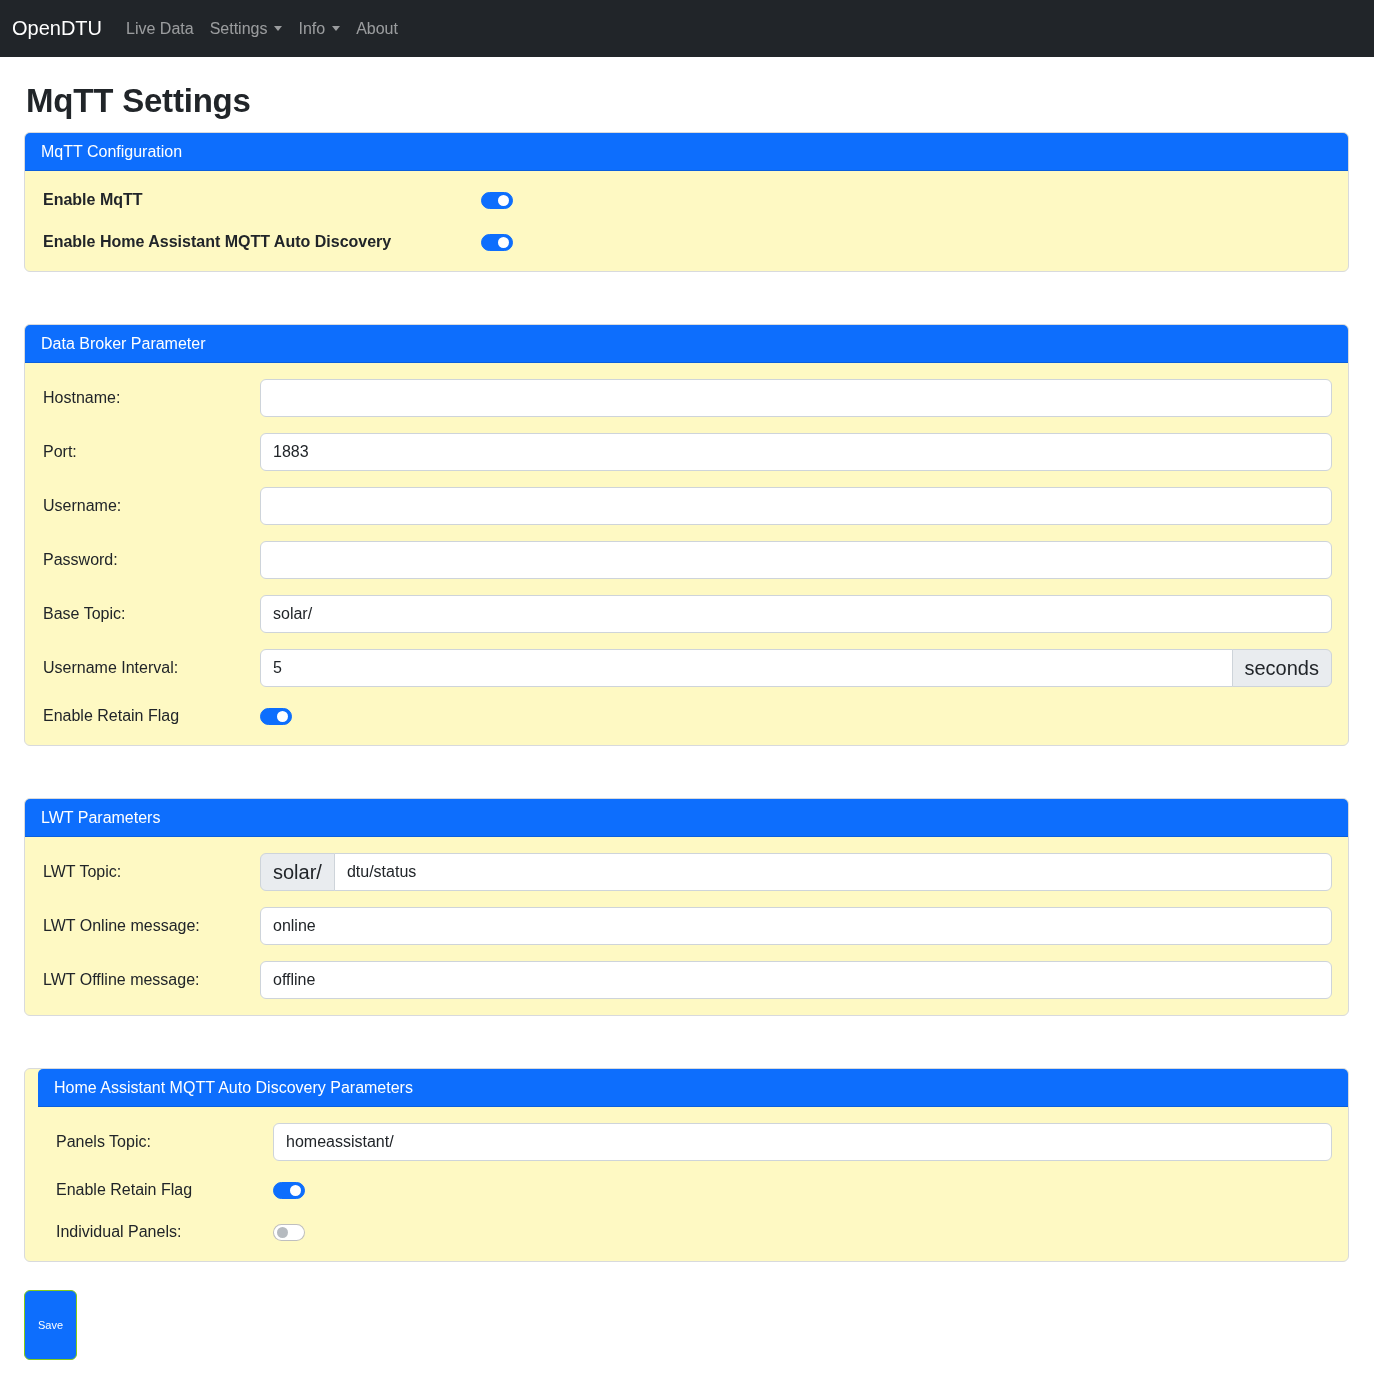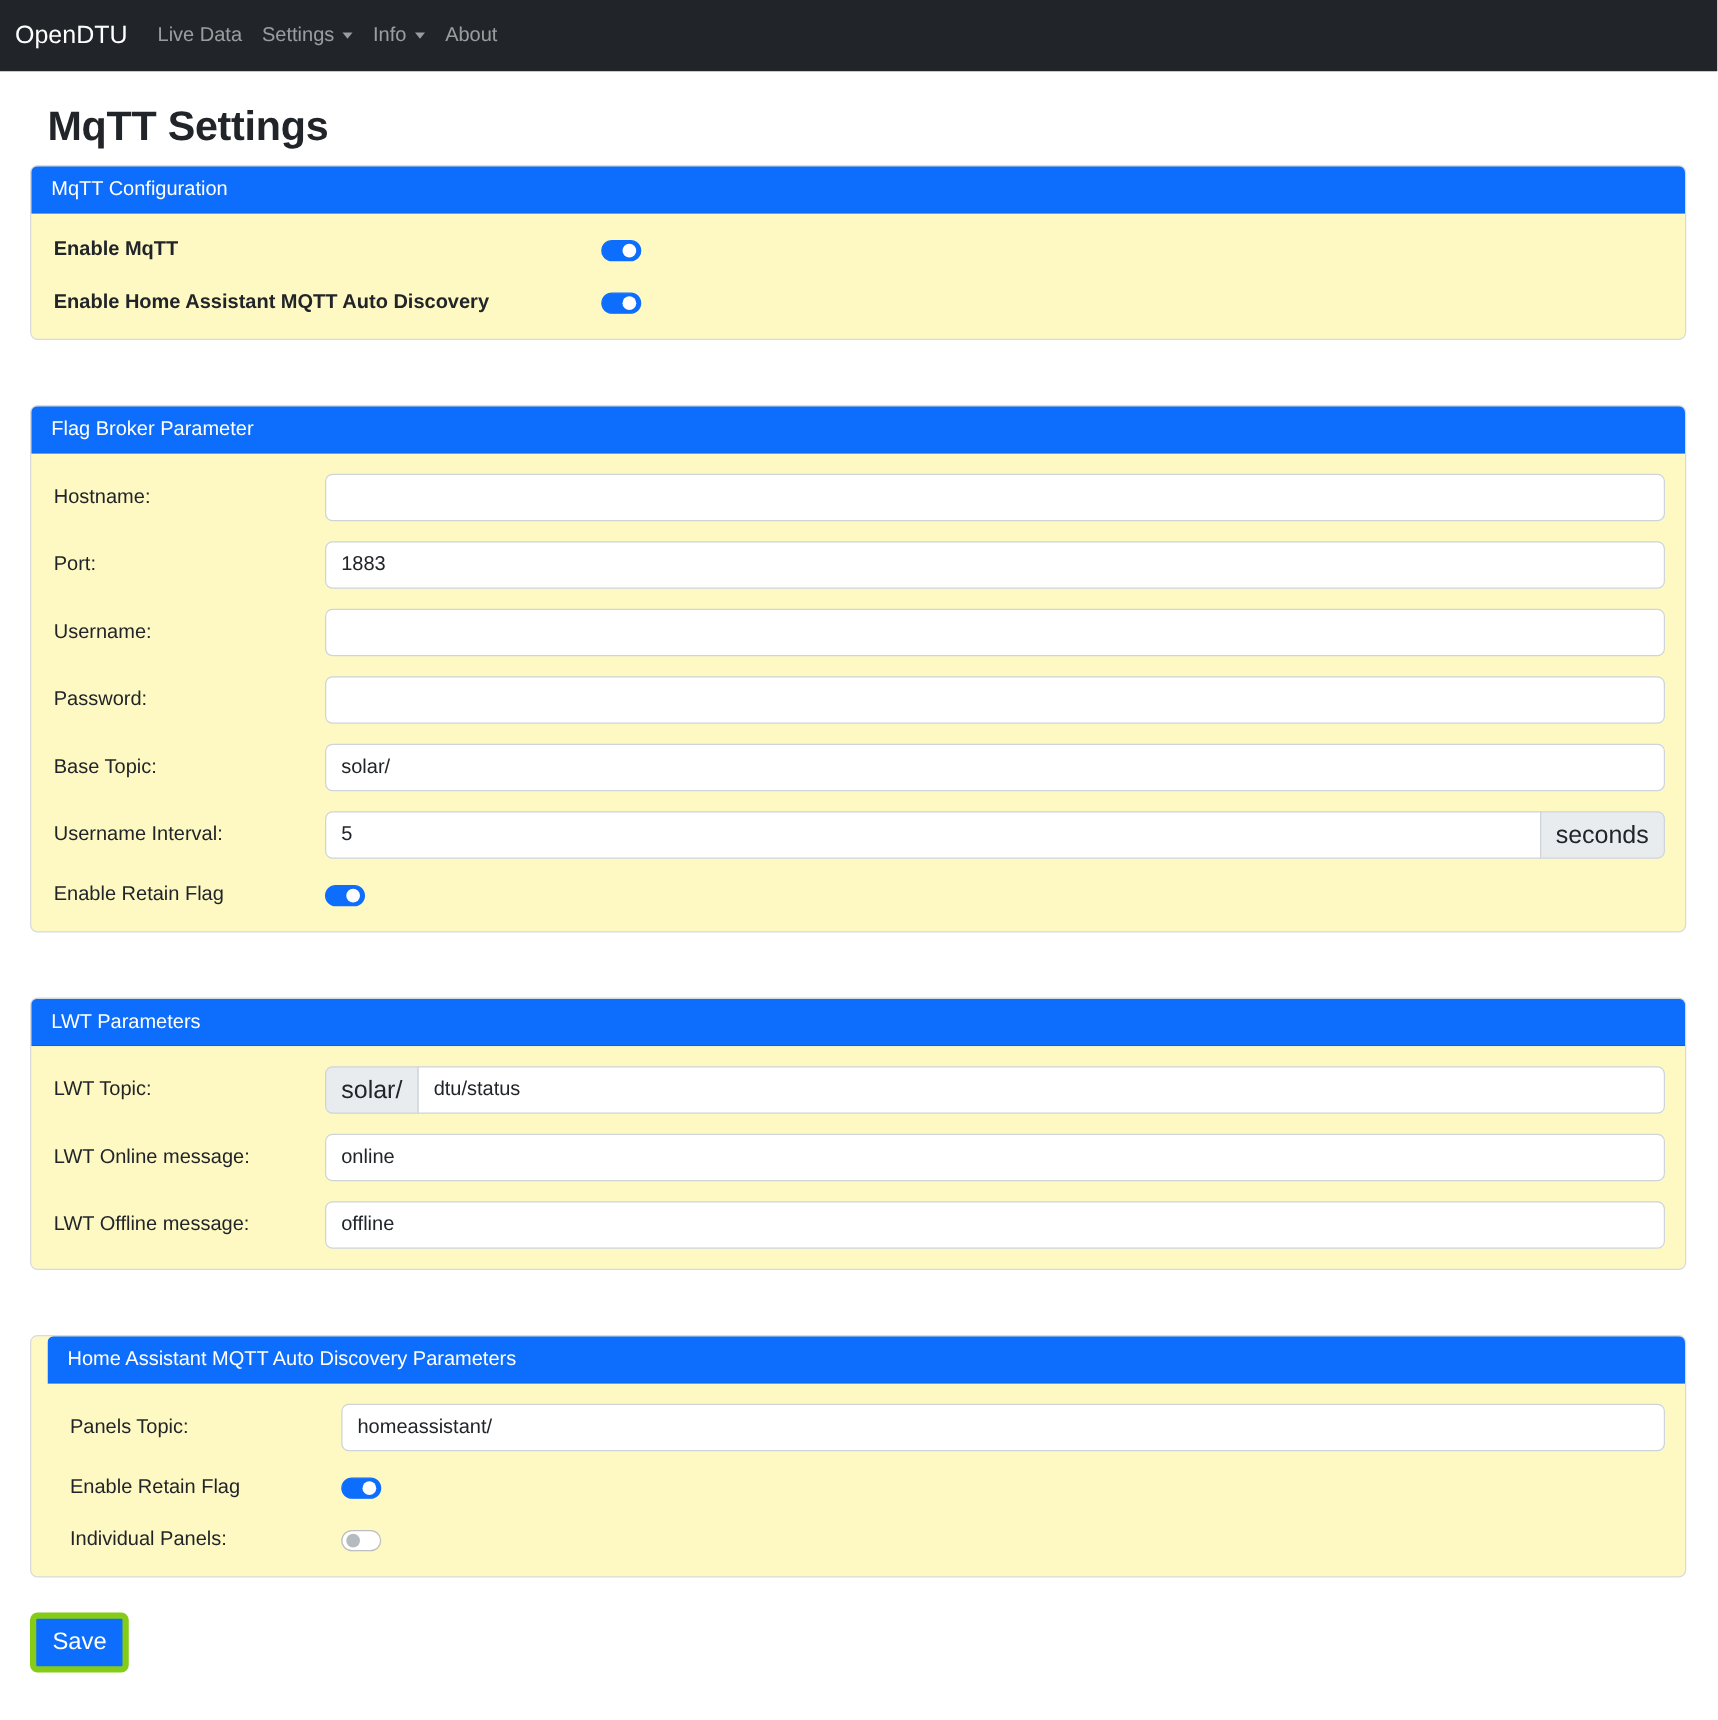--- a/index.html
+++ b/index.html
@@ -31,21 +31,21 @@
     border-top:5px solid rgba(255,255,255,.55);
     border-left:4.5px solid transparent;
     border-right:4.5px solid transparent;
     width:0; height:0;
   }
 
   
   .container { padding:0 25px 0 24px; }
   .page-title {
     font-size:33px; font-weight:700; letter-spacing:-.2px;
-    margin:25px 0 12px 14px; color:#212529;
+    margin:25px 0 12px 2px; color:#212529;
   }
 
   
   .card {
     border:1px solid #d8dadd; border-radius:6px;
     margin-bottom:52px; background:#fef9c3;
   }
   .card:last-of-type { margin-bottom:12px;padding-left:13px; }
   .card-header {
     background:#0d6efd; color:#fff;
@@ -95,22 +95,22 @@
   .switch .knob {
     position:absolute; top:2px; width:11px; height:11px; border-radius:50%;
   }
   .switch.on .knob { right:3px; background:#fff; }
   .switch.off .knob { left:3px; background:#b6bbc0; }
 
   
   .btn-primary {
     display:inline-block; margin-top:16px;
     background:#0d6efd; color:#fff;
-    border:5px solid #84cc16; border-radius:6px;
-    padding:7px 13px; font-size:19px; font-family:inherit;
+    border:1px solid #84cc16; border-radius:6px;
+    padding:22px 13px; font-size:11px; font-family:inherit;
     cursor:pointer; line-height:24px;
   }
 </style>
 </head>
 <body>
 
 <nav class="navbar">
   <a class="navbar-brand">OpenDTU</a>
   <ul class="navbar-nav">
     <li class="nav-link">
@@ -148,21 +148,21 @@
         <span class="lbl-wide">Enable Home Assistant MQTT Auto Discovery</span>
         <span class="switch on">
             <span class="knob"></span>
           </span>
       </div>
     </div>
   </div>
 
   
   <div class="card">
-    <div class="card-header">Flag Broker Parameter</div>
+    <div class="card-header">Data Broker Parameter</div>
     <div class="card-body">
 
       <div class="form-row">
         <span class="lbl">Hostname:</span>
         <div class="field">
             <input class="form-control" type="text" value="" style="">
           </div>
       </div>
 
       <div class="form-row">

